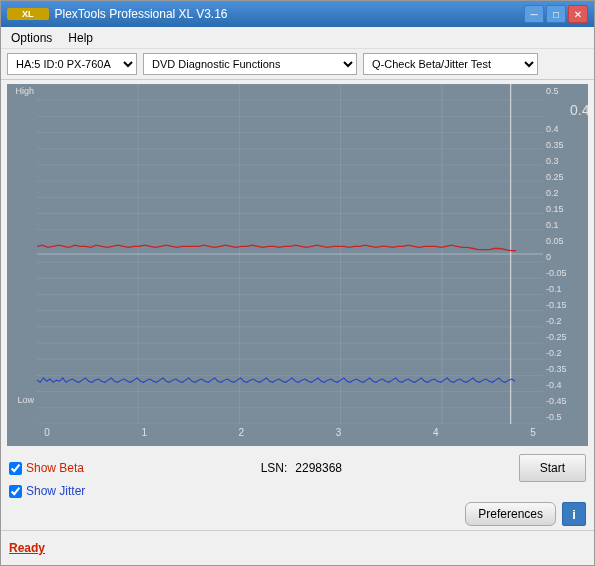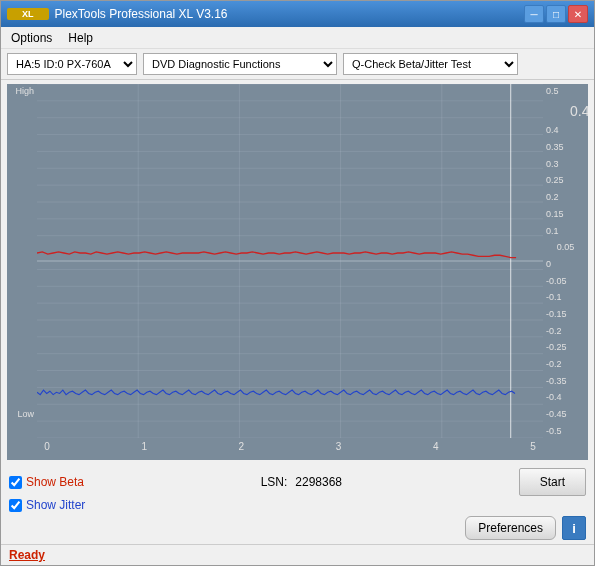--- a/index.html
+++ b/index.html
@@ -97,21 +97,21 @@
       border: 1px solid #aaa;
       background: white;
       padding: 1px 4px;
     }
 
     .toolbar select:first-child {
       width: 130px;
     }
 
     .toolbar select:nth-child(2) {
-      width: 194px;
+      width: 214px;
     }
 
     .toolbar select:nth-child(3) {
       width: 175px;
     }
 
     .chart-container {
       flex: 1;
       background: #7a8b9a;
       margin: 4px 6px;
@@ -255,21 +255,21 @@
       font-size: 13px;
       font-weight: bold;
       display: flex;
       align-items: center;
       justify-content: center;
       cursor: pointer;
     }
 
     .status-bottom-bar {
       background: #f0f0f0;
-      padding: 3px 8px;
+      padding: 10px 8px;
       border-top: 1px solid #ccc;
       font-size: 12px;
       color: #cc2200;
       font-weight: bold;
       text-decoration: underline;
     }
   </style>
 </head>
 <body>
 
@@ -314,21 +314,21 @@
     <div class="y-axis-right">
       <span class="y-label" style="text-align:left;padding-left:3px;font-size:9px;color:#e0e0e0;">0.5</span>
       <span class="y-label" style="text-align:left;padding-left:3px;font-size:14px;color:#e0e0e0;margin-left:24px;">0.45</span>
       <span class="y-label" style="text-align:left;padding-left:3px;font-size:9px;color:#e0e0e0;">0.4</span>
       <span class="y-label" style="text-align:left;padding-left:3px;font-size:9px;color:#e0e0e0;">0.35</span>
       <span class="y-label" style="text-align:left;padding-left:3px;font-size:9px;color:#e0e0e0;">0.3</span>
       <span class="y-label" style="text-align:left;padding-left:3px;font-size:9px;color:#e0e0e0;">0.25</span>
       <span class="y-label" style="text-align:left;padding-left:3px;font-size:9px;color:#e0e0e0;">0.2</span>
       <span class="y-label" style="text-align:left;padding-left:3px;font-size:9px;color:#e0e0e0;">0.15</span>
       <span class="y-label" style="text-align:left;padding-left:3px;font-size:9px;color:#e0e0e0;">0.1</span>
-      <span class="y-label" style="text-align:center;padding-left:3px;font-size:9px;color:#e0e0e0;">0.05</span>
+      <span class="y-label" style="text-align:left;padding-left:3px;font-size:9px;color:#e0e0e0;">0.05</span>
       <span class="y-label" style="text-align:left;padding-left:3px;font-size:9px;color:#e0e0e0;">0</span>
       <span class="y-label" style="text-align:left;padding-left:3px;font-size:9px;color:#e0e0e0;">-0.05</span>
       <span class="y-label" style="text-align:left;padding-left:3px;font-size:9px;color:#e0e0e0;">-0.1</span>
       <span class="y-label" style="text-align:left;padding-left:3px;font-size:9px;color:#e0e0e0;">-0.15</span>
       <span class="y-label" style="text-align:left;padding-left:3px;font-size:9px;color:#e0e0e0;">-0.2</span>
       <span class="y-label" style="text-align:left;padding-left:3px;font-size:9px;color:#e0e0e0;">-0.25</span>
       <span class="y-label" style="text-align:left;padding-left:3px;font-size:9px;color:#e0e0e0;">-0.2</span>
       <span class="y-label" style="text-align:left;padding-left:3px;font-size:9px;color:#e0e0e0;">-0.35</span>
       <span class="y-label" style="text-align:left;padding-left:3px;font-size:9px;color:#e0e0e0;">-0.4</span>
       <span class="y-label" style="text-align:left;padding-left:3px;font-size:9px;color:#e0e0e0;">-0.45</span>

